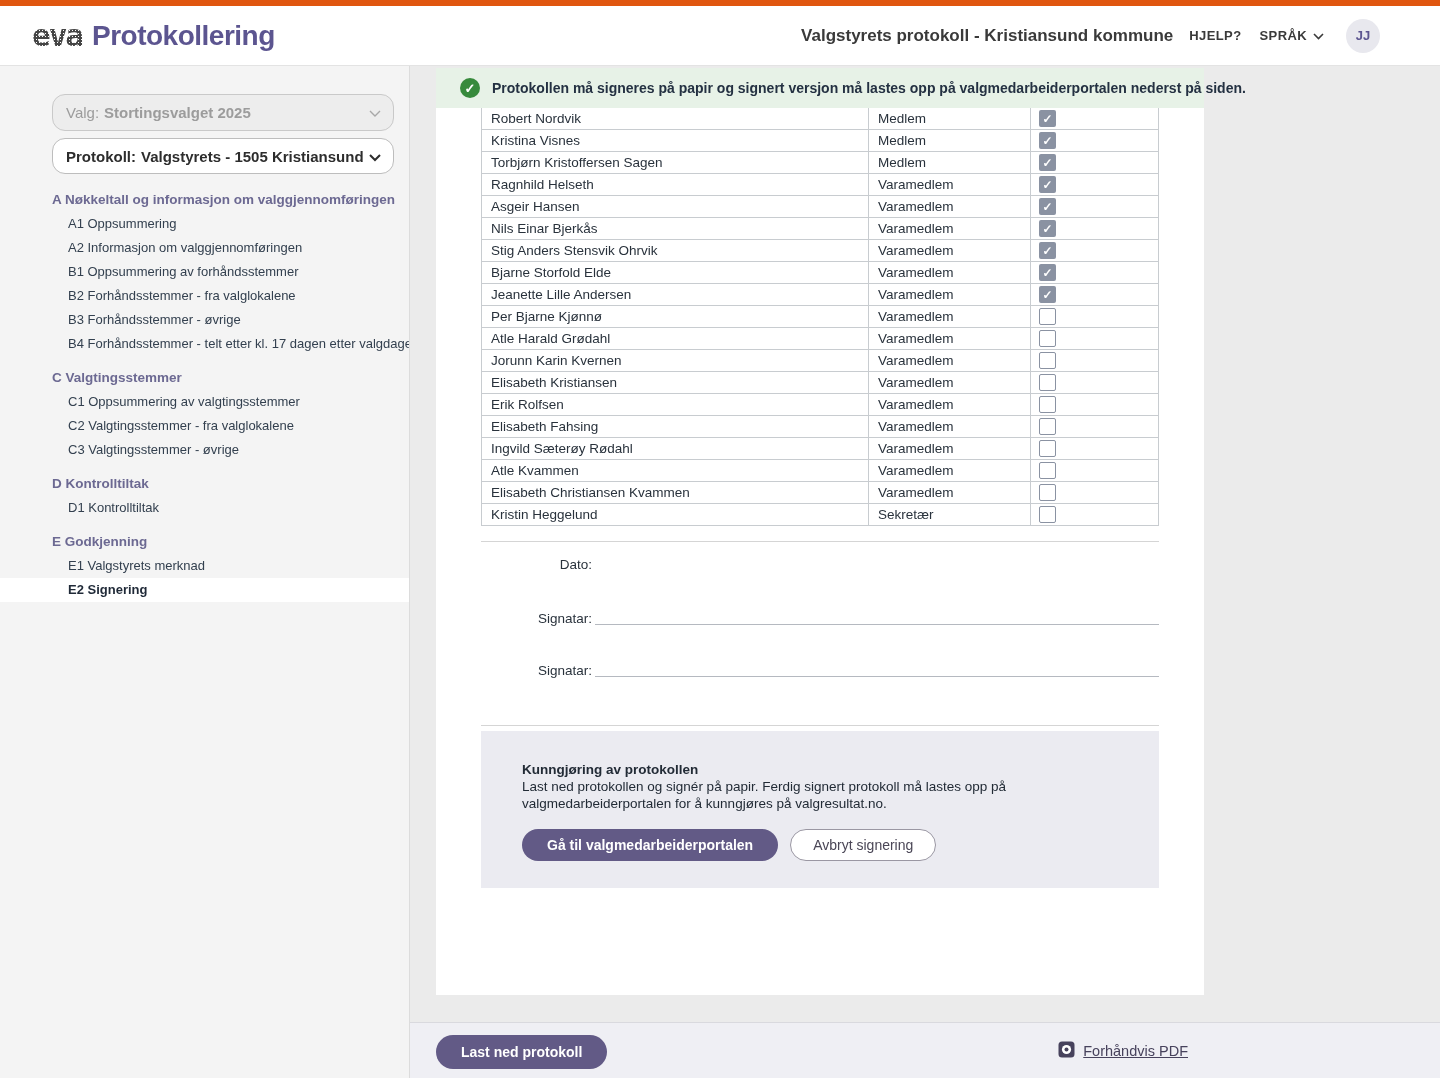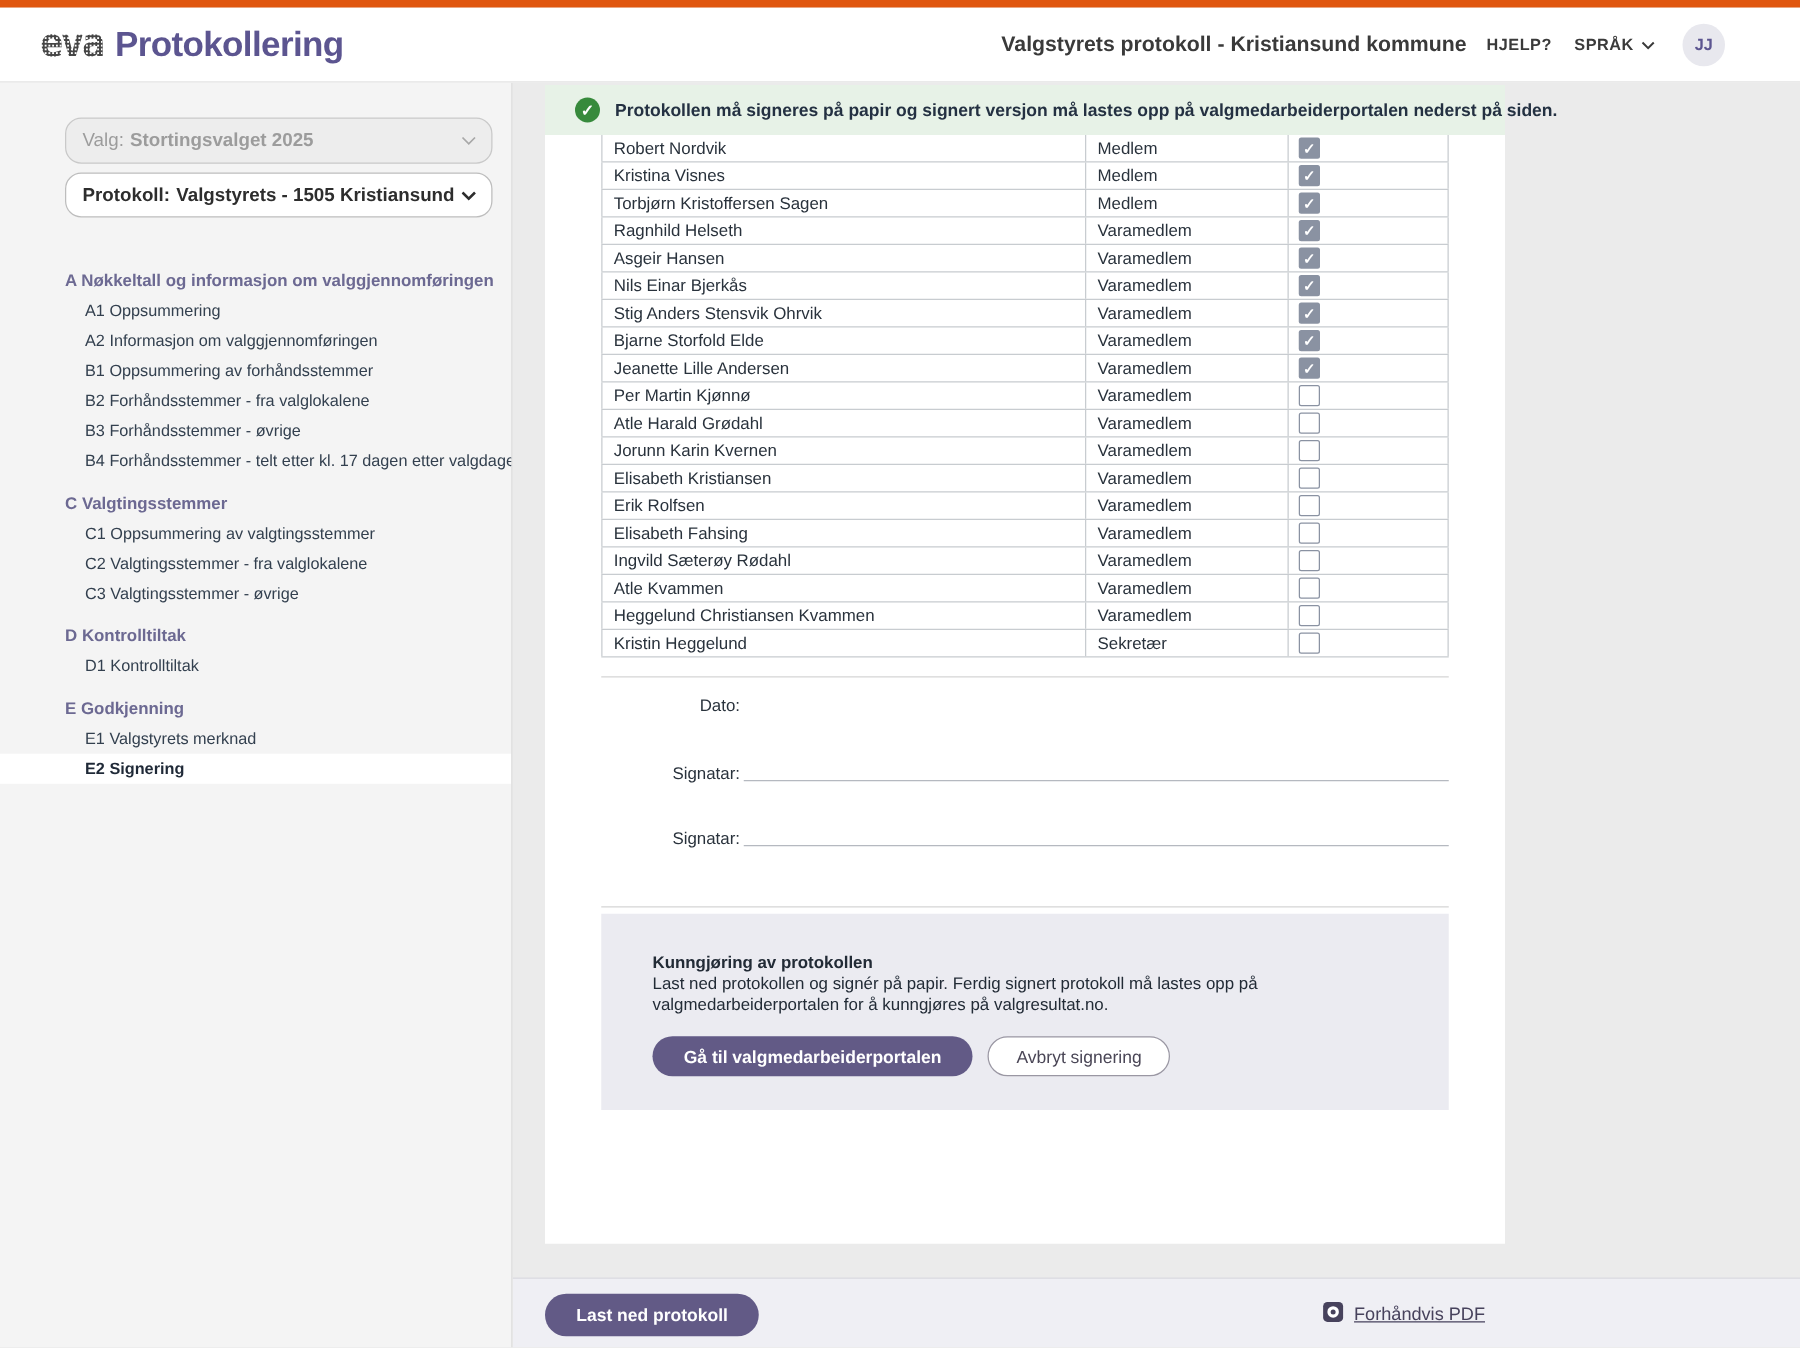--- a/index.html
+++ b/index.html
@@ -29,21 +29,21 @@
   .sidebar { position:absolute; top:66px; left:0; width:410px; bottom:0; background:#f4f4f4;
              border-right:1px solid #dcdcdc; overflow:hidden; z-index:5; }
   .dd { margin:0 16px 0 52px; width:342px; height:37px; border:1px solid #c9c9c9; border-radius:13px;
         display:flex; align-items:center; padding:0 12px 0 13px; font-size:15px; cursor:pointer; }
   .dd-disabled { margin-top:28px; background:#ededed; color:#9c9c9c; }
   .dd-disabled .dd-val { font-weight:bold; color:#9c9c9c; }
   .dd-active { margin-top:7px; background:#fff; height:36px; border-color:#bdbdbd; color:#2d2d2d; font-weight:bold; }
   .dd-label { margin-right:5px; white-space:nowrap; }
   .dd-val { white-space:nowrap; }
   .dd .spacer { flex:1; }
-  .nav { margin-top:39px; }
+  .nav { margin-top:14px; }
   .nav-heading { padding-left:52px; font-size:13.5px; font-weight:bold; color:#6c6992;
                  line-height:24px; margin-top:10px; white-space:nowrap; }
   .nav-heading:first-child { margin-top:0; }
   .nav-item { padding-left:68px; font-size:13px; color:#33404f; line-height:24px;
               white-space:nowrap; cursor:pointer; }
   .nav-item.active { background:#fff; font-weight:bold; color:#1f2937; }
 
   
   .main { position:absolute; top:66px; left:410px; right:0; bottom:0; background:#ebebeb; }
   .card { position:absolute; left:26px; top:2px; width:768px; height:927px; background:#fff; }
@@ -225,21 +225,21 @@
           </div>
         </div>
         <div class="srow">
           <div class="cell-name">Jeanette Lille Andersen</div>
           <div class="cell-role">Varamedlem</div>
           <div class="cell-check">
             <div class="cb checked">✓</div>
           </div>
         </div>
         <div class="srow">
-          <div class="cell-name">Per Martin Kjønnø</div>
+          <div class="cell-name">Per Bjarne Kjønnø</div>
           <div class="cell-role">Varamedlem</div>
           <div class="cell-check">
             <div class="cb unchecked"></div>
           </div>
         </div>
         <div class="srow">
           <div class="cell-name">Atle Harald Grødahl</div>
           <div class="cell-role">Varamedlem</div>
           <div class="cell-check">
             <div class="cb unchecked"></div>
@@ -281,21 +281,21 @@
           </div>
         </div>
         <div class="srow">
           <div class="cell-name">Atle Kvammen</div>
           <div class="cell-role">Varamedlem</div>
           <div class="cell-check">
             <div class="cb unchecked"></div>
           </div>
         </div>
         <div class="srow">
-          <div class="cell-name">Heggelund Christiansen Kvammen</div>
+          <div class="cell-name">Elisabeth Christiansen Kvammen</div>
           <div class="cell-role">Varamedlem</div>
           <div class="cell-check">
             <div class="cb unchecked"></div>
           </div>
         </div>
         <div class="srow">
           <div class="cell-name">Kristin Heggelund</div>
           <div class="cell-role">Sekretær</div>
           <div class="cell-check">
             <div class="cb unchecked"></div>

